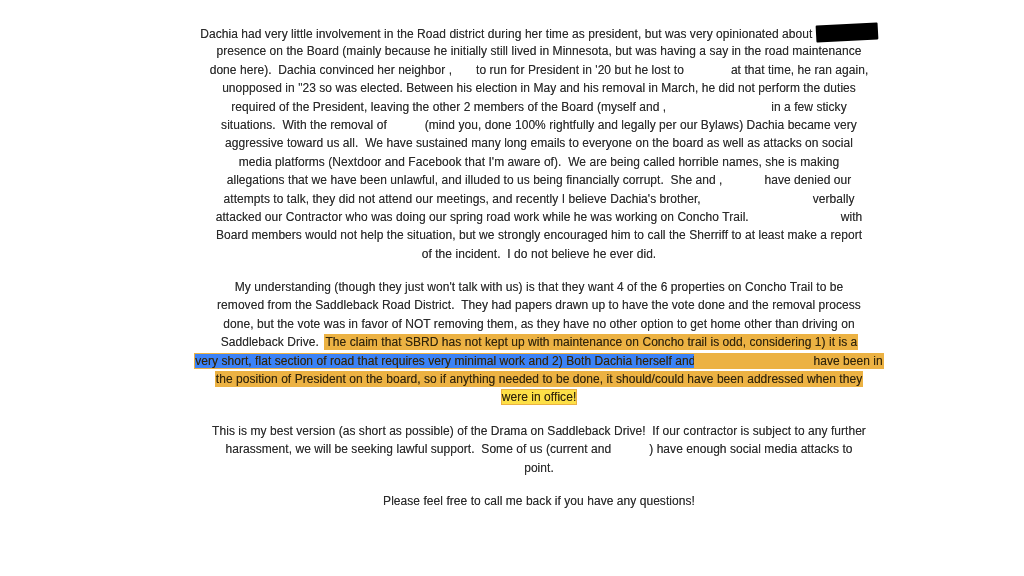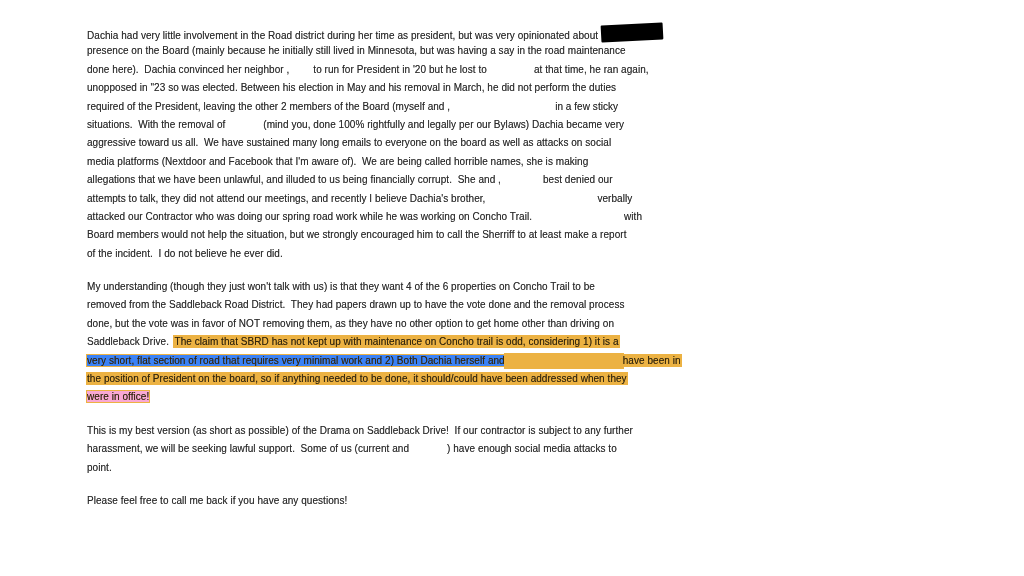--- a/index.html
+++ b/index.html
@@ -1,23 +1,24 @@
 <!DOCTYPE html>
 <html><head>
 <meta charset="utf-8">
 <style>
   html,body{margin:0;padding:0;}
   body{
     width:1024px;height:576px;overflow:hidden;background:#ffffff;
     font-family:"Liberation Sans","DejaVu Sans",sans-serif;
   }
   .doc{
-    position:absolute;left:87px;top:24px;width:890px;
-    color:#2b2b2b;font-size:10px;letter-spacing:.05px;
+    position:absolute;left:94px;top:24px;width:890px;
+    color:#2b2b2b;font-size:12px;letter-spacing:.05px;
     text-shadow:0 0 .5px rgba(43,43,43,.55);
+    text-align:center;
   }
   .para{margin:0 0 15px 0;}
   .line{height:18.4px;line-height:18.4px;white-space:pre;}
   .run{}
   .hl{background:#ecb243;box-shadow:0 0 0 1px #ecb243;color:#332508;}
   .gap{display:inline-block;height:1px;}
   .hgap{display:inline-block;height:14px;background:#ecb243;box-shadow:0 0 0 1px #ecb243;vertical-align:middle;}
   .bar{display:inline-block;height:17px;background:#000;vertical-align:text-bottom;border-radius:1px;}
 </style>
 </head>
@@ -26,34 +27,34 @@
 <div class="doc">
     <div class="para">
       <div class="line"><span class="run">Dachia had very little involvement in the Road district during her time as president, but was very opinionated about </span><span class="bar" style="width: 62px; background: rgb(0, 0, 0); transform: rotate(-3deg);"></span></div>
       <div class="line"><span class="run">presence on the Board (mainly because he initially still lived in Minnesota, but was having a say in the road maintenance</span></div>
       <div class="line"><span class="run">done here).  Dachia convinced her neighbor ,</span><span class="gap" style="width: 24px;"></span><span class="run">to run for President in '20 but he lost to</span><span class="gap" style="width: 47px;"></span><span class="run">at that time, he ran again,</span></div>
       <div class="line"><span class="run">unopposed in "23 so was elected. Between his election in May and his removal in March, he did not perform the duties</span></div>
       <div class="line"><span class="run">required of the President, leaving the other 2 members of the Board (myself and ,</span><span class="gap" style="width: 105px;"></span><span class="run">in a few sticky</span></div>
       <div class="line"><span class="run">situations.  With the removal of</span><span class="gap" style="width: 38px;"></span><span class="run">(mind you, done 100% rightfully and legally per our Bylaws) Dachia became very</span></div>
       <div class="line"><span class="run">aggressive toward us all.  We have sustained many long emails to everyone on the board as well as attacks on social</span></div>
       <div class="line"><span class="run">media platforms (Nextdoor and Facebook that I'm aware of).  We are being called horrible names, she is making</span></div>
-      <div class="line"><span class="run">allegations that we have been unlawful, and illuded to us being financially corrupt.  She and ,</span><span class="gap" style="width: 42px;"></span><span class="run">best denied our</span></div>
+      <div class="line"><span class="run">allegations that we have been unlawful, and illuded to us being financially corrupt.  She and ,</span><span class="gap" style="width: 42px;"></span><span class="run">have denied our</span></div>
       <div class="line"><span class="run">attempts to talk, they did not attend our meetings, and recently I believe Dachia's brother,</span><span class="gap" style="width: 112px;"></span><span class="run">verbally</span></div>
       <div class="line"><span class="run">attacked our Contractor who was doing our spring road work while he was working on Concho Trail.</span><span class="gap" style="width: 92px;"></span><span class="run">with</span></div>
       <div class="line"><span class="run">Board members would not help the situation, but we strongly encouraged him to call the Sherriff to at least make a report</span></div>
       <div class="line"><span class="run">of the incident.  I do not believe he ever did.</span></div>
     </div>
     <div class="para">
       <div class="line"><span class="run">My understanding (though they just won't talk with us) is that they want 4 of the 6 properties on Concho Trail to be</span></div>
       <div class="line"><span class="run">removed from the Saddleback Road District.  They had papers drawn up to have the vote done and the removal process</span></div>
       <div class="line"><span class="run">done, but the vote was in favor of NOT removing them, as they have no other option to get home other than driving on</span></div>
       <div class="line"><span class="run">Saddleback Drive.  </span><span class="hl" style="background: rgb(236, 178, 67);">The claim that SBRD has not kept up with maintenance on Concho trail is odd, considering 1) it is a</span></div>
       <div class="line"><span class="hl" style="background: #3b82f6;">very short, flat section of road that requires very minimal work and 2) Both Dachia herself and</span><span class="hgap" style="width: 118px;"></span><span class="hl" style="background: rgb(236, 178, 67);">have been in</span></div>
       <div class="line"><span class="hl" style="background: rgb(236, 178, 67);">the position of President on the board, so if anything needed to be done, it should/could have been addressed when they</span></div>
-      <div class="line"><span class="hl" style="background: #f9a8d4;">were in office!</span></div>
+      <div class="line"><span class="hl" style="background: #fde047;">were in office!</span></div>
     </div>
     <div class="para">
       <div class="line"><span class="run">This is my best version (as short as possible) of the Drama on Saddleback Drive!  If our contractor is subject to any further</span></div>
       <div class="line"><span class="run">harassment, we will be seeking lawful support.  Some of us (current and</span><span class="gap" style="width: 38px;"></span><span class="run">) have enough social media attacks to</span></div>
       <div class="line"><span class="run">point.</span></div>
     </div>
     <div class="para">
       <div class="line"><span class="run">Please feel free to call me back if you have any questions!</span></div>
     </div>
   </div>

